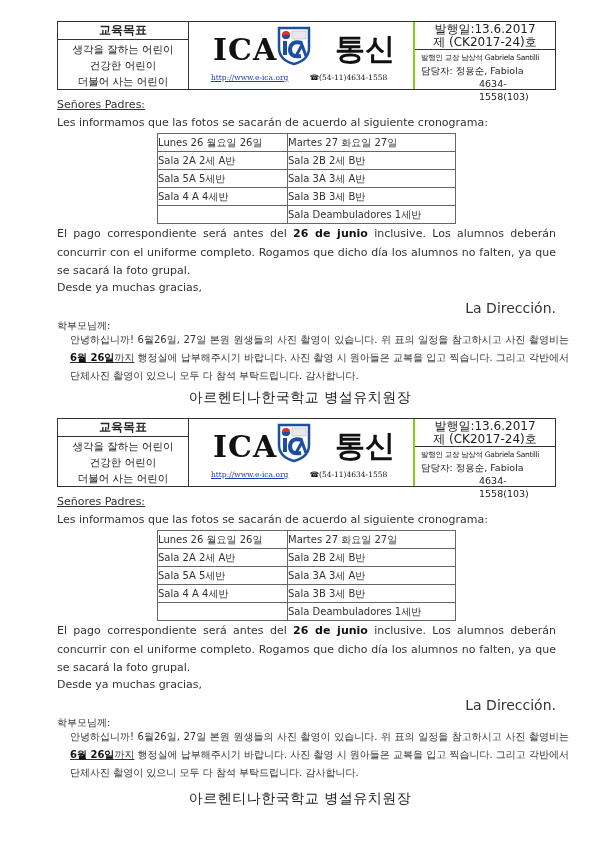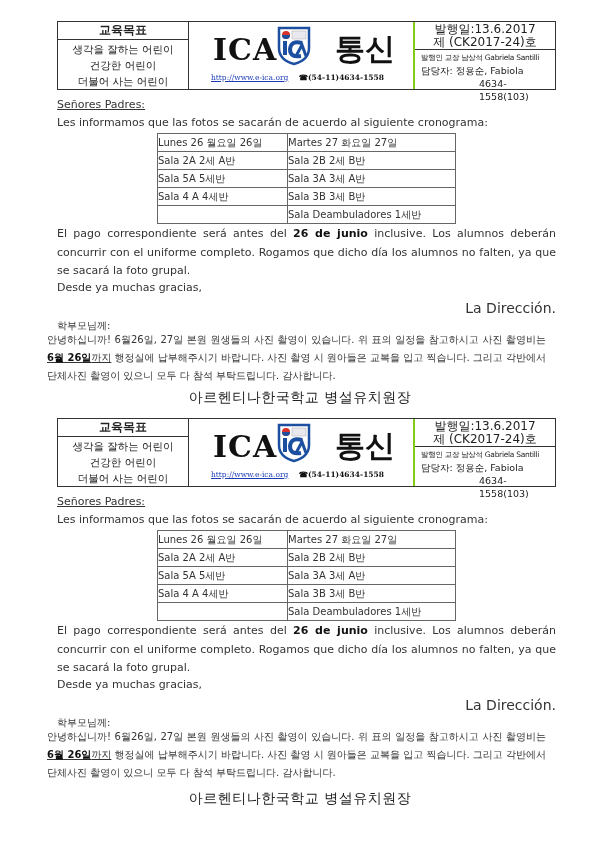--- a/index.html
+++ b/index.html
@@ -18,38 +18,38 @@
     line-height: 17px; font-weight: bold; color: #222;
   }
   .hdr-left .goals { flex: 1; display: flex; flex-direction: column; justify-content: center; align-items: center; }
   .hdr-left .goals div { font-size: 10.5px; line-height: 16px; color: #222; }
   .hdr-mid { width: 224px; border-right: 2px solid #84cc16; position: relative; }
   .ica { position: absolute; left: 24px; top: 10px; font-family: "DejaVu Serif", serif; font-weight: bold; font-size: 30px; color: #111; letter-spacing: 1px; }
   .tongsin { position: absolute; left: 146px; top: 7px; font-weight: bold; font-size: 30px; color: #111; }
   .logo { position: absolute; left: 88px; top: 4px; width: 34px; height: 40px; }
   .contact { position: absolute; left: 22px; top: 51px; font-size: 7.5px; font-family: "DejaVu Serif", serif; white-space: nowrap; }
   .contact .url { color: #1a3bb5; text-decoration: underline; }
-  .contact .phone { color: #111; font-weight: bold; margin-left: 8px; }
+  .contact .phone { color: #111; font-weight: normal; margin-left: 19px; }
   .hdr-right { flex: 1; display: flex; flex-direction: column; }
   .hdr-right .r-top { height: 28px; border-bottom: 1px solid #333; text-align: center; font-size: 12px; line-height: 13px; padding-top: 1px; box-sizing: border-box; }
   .hdr-right .r-bot { flex: 1; font-size: 9.5px; padding-left: 6px; line-height: 13px; padding-top: 1px; box-sizing: border-box; }
   .hdr-right .publisher { font-size: 7.5px; white-space: nowrap; letter-spacing: -0.3px; }
   .hdr-right .phone2 { padding-left: 58px; }
   .txt { position: absolute; left: 57px; font-size: 11px; color: #333; white-space: nowrap; }
   .salute { text-decoration: underline; }
   .sched {
     position: absolute; left: 157px; width: 299px; border-collapse: collapse;
     font-size: 10px; color: #333;
   }
   .sched td { border: 1px solid #666; text-align: left; height: 17px; padding: 0; }
   .sched td.c1 { width: 129px; }
   .para { position: absolute; left: 57px; width: 499px; font-size: 11px; color: #333; line-height: 18.5px; text-align: justify; }
   .para b { color: #111; }
   .sign { position: absolute; right: 44px; font-size: 14px; color: #333; }
-  .kpara { position: absolute; left: 47px; width: 499px; font-size: 10px; color: #333; line-height: 18px; text-align: justify; }
+  .kpara { position: absolute; left: 70px; width: 499px; font-size: 10px; color: #333; line-height: 18px; text-align: justify; }
   .kpara .u { text-decoration: underline; }
   .kpara b { color: #111; }
   .footer { position: absolute; left: 0; width: 600px; text-align: center; font-size: 14px; color: #222; letter-spacing: 0.5px; }
 </style>
 </head>
 <body>
 
 <div class="section" style="top:0;">
   <div class="hdr" style="top:21px;">
     <div class="hdr-left">

